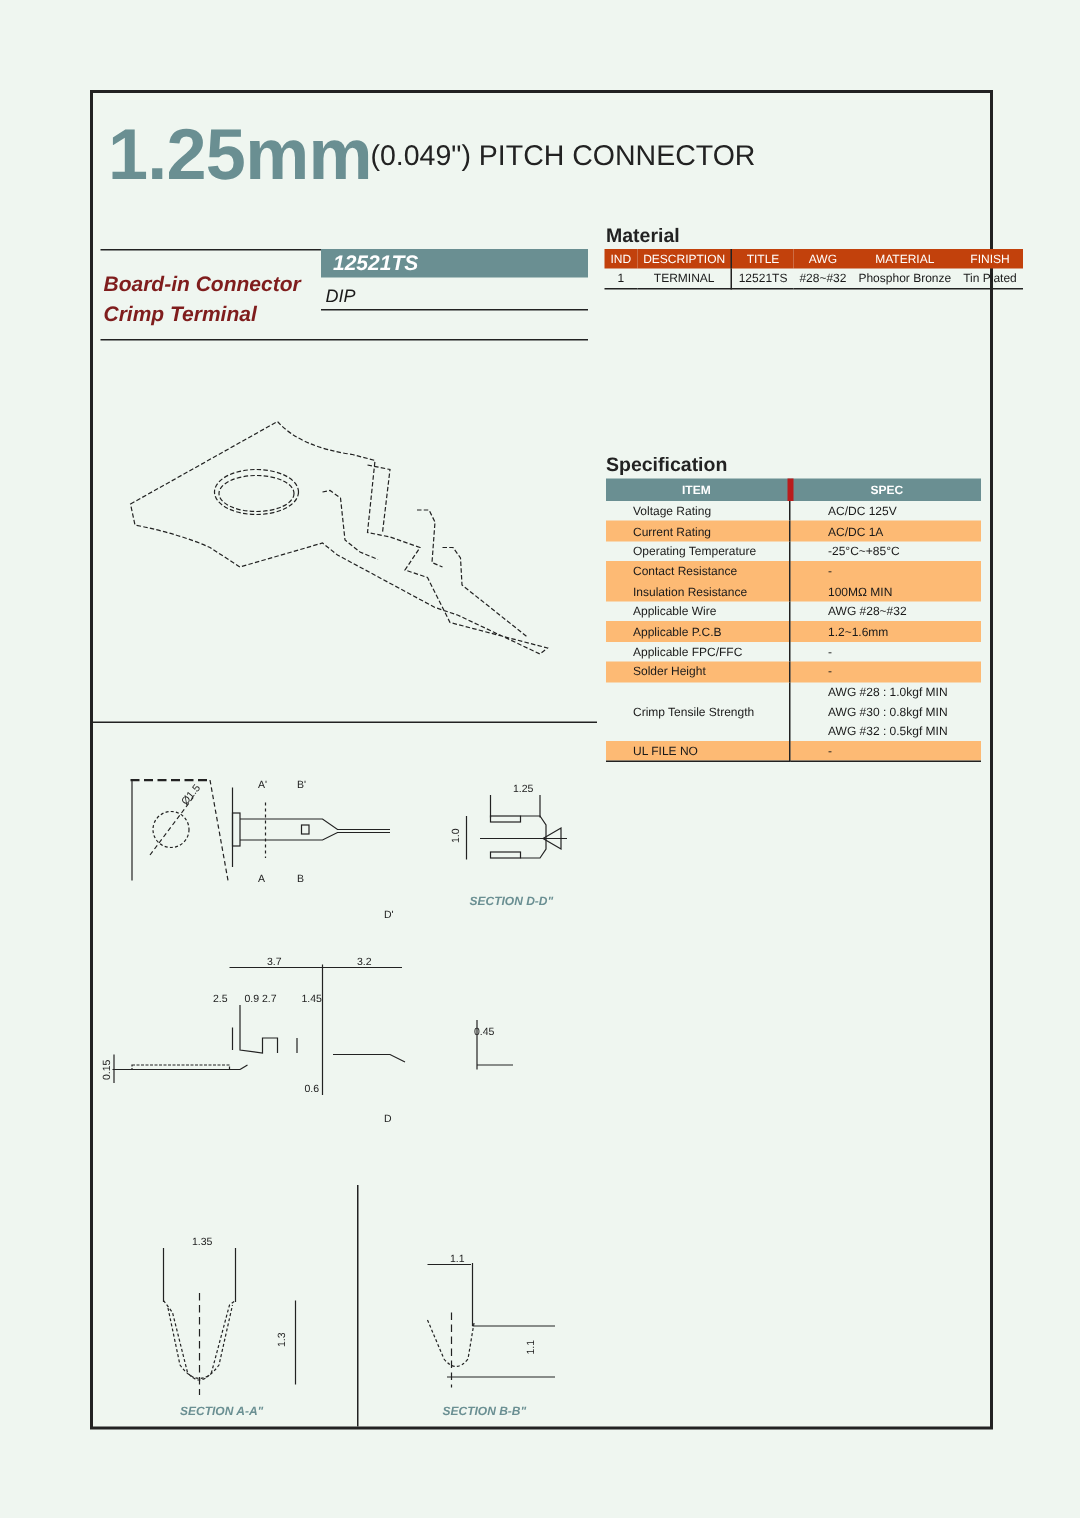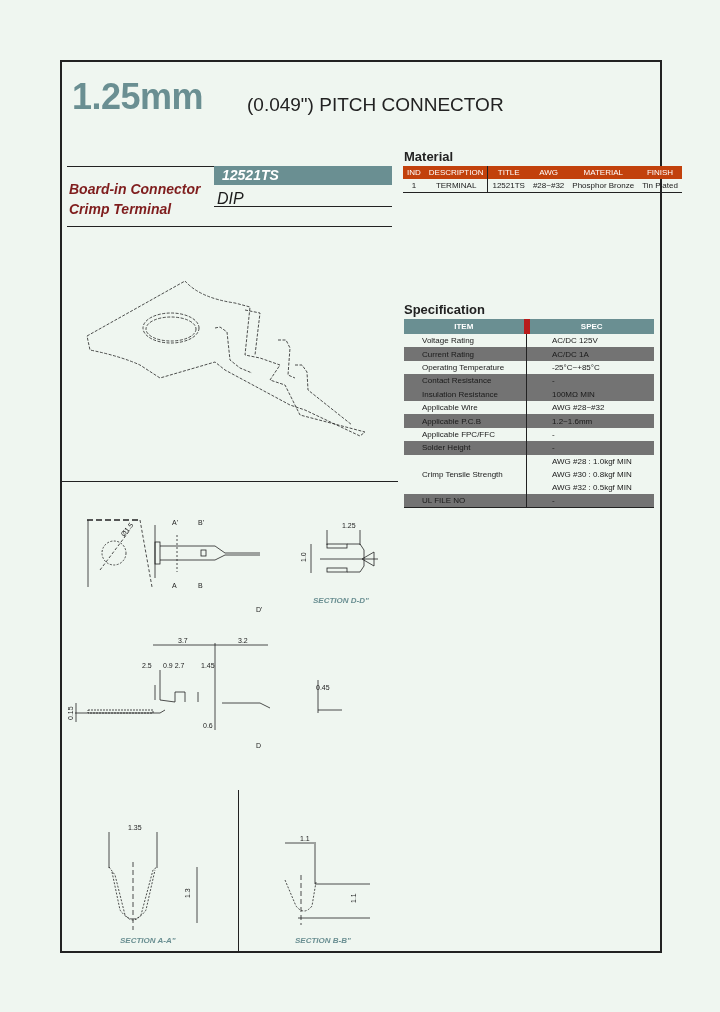--- a/index.html
+++ b/index.html
@@ -1,37 +1,37 @@
 <!DOCTYPE html>
 <html><head>
 <meta charset="utf-8">
 <style>
   html, body { margin:0; padding:0; }
   body { width:720px; height:1012px; background:#eff6f0; position:relative; overflow:hidden;
          font-family:"Liberation Sans", sans-serif; color:#1a1a1a; }
   .abs { position:absolute; }
   .frame { left:60px; top:60px; width:598px; height:889px; border:2px solid #222; box-sizing:content-box; }
-  .title-big { left:72px; top:76px; font-size:36px; font-weight:bold; color:#6a8f92; letter-spacing:-0.5px; }
+  .title-big { left:72px; top:76px; font-size:48px; font-weight:bold; color:#6a8f92; letter-spacing:-0.5px; }
   .title-sub { left:247px; top:94px; font-size:19px; color:#222; }
   .hline { height:1px; background:#222; }
   .vline { width:1px; background:#222; }
   .left-cat { left:69px; top:179px; font-size:14px; font-weight:bold; font-style:italic; color:#7f1d1d; line-height:20px; }
   .partno { left:214px; top:166px; width:178px; height:19px; background:#6a8f92; color:#fff;
             font-size:14px; font-weight:bold; font-style:italic; padding-left:8px; box-sizing:border-box; line-height:19px; }
-  .ptype { left:217px; top:190px; font-size:16px; font-style:italic; }
+  .ptype { left:217px; top:190px; font-size:12px; font-style:italic; }
   .sec-h { font-size:13px; font-weight:bold; color:#222; }
   table { border-collapse:collapse; font-size:8px; }
   .mat th { background:#c2410c; color:#fff; font-weight:normal; height:13px; padding:0 4px; white-space:nowrap; }
   .mat td { height:13px; text-align:center; padding:0 4px; white-space:nowrap; border-bottom:1px solid #222; }
   .spec { width:250px; }
   .spec th { background:#6a8f92; color:#fff; font-weight:bold; height:13px; }
   .spec td { height:13.4px; padding:0; }
   .spec td.item { padding-left:18px; width:104px; border-right:1px solid #222; }
   .spec td.val { padding-left:25px; }
-  .spec tr.alt td { background:#737373; }
+  .spec tr.alt td { background:#fdba74; }
   .spec tr.last td { border-bottom:1px solid #222;margin-left:36px; }
   .caption { font-size:8px; font-weight:bold; font-style:italic; color:#6a8f92; }
   svg { position:absolute; }
   .dim { font-size:7px; fill:#222; }
 </style>
 </head>
 <body>
 
 <div class="abs frame"></div>
 
@@ -67,21 +67,21 @@
     <td>Phosphor Bronze</td>
     <td>Tin Plated</td>
   </tr>
 </tbody>
   </table>
 
 <div class="abs sec-h" style="left:404px;top:302px;">Specification</div>
 <table class="abs spec" style="left:404px;top:319px;">
   <tbody>
       <tr>
-    <th style="border-right:6px solid #b91c1c;">ITEM</th>
+    <th style="border-right:4px solid #b91c1c;">ITEM</th>
     <th>SPEC</th>
   </tr>
   <tr>
         <td class="item">Voltage Rating</td>
         <td class="val">AC/DC 125V</td>
       </tr>
   <tr class="alt">
         <td class="item">Current Rating</td>
         <td class="val">AC/DC 1A</td>
       </tr>

